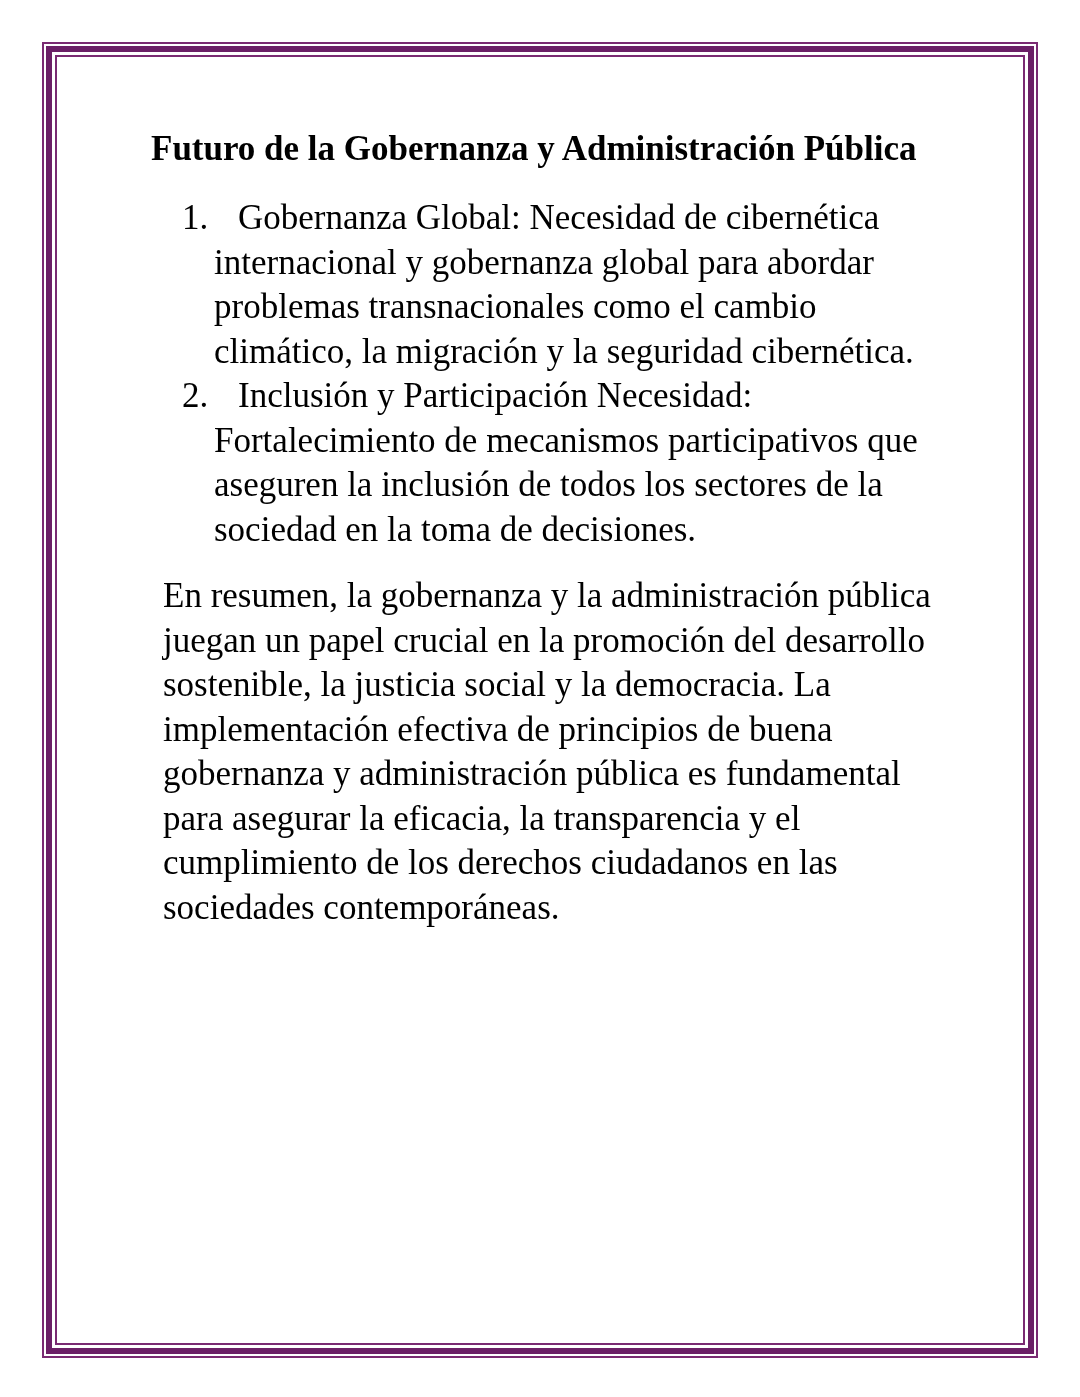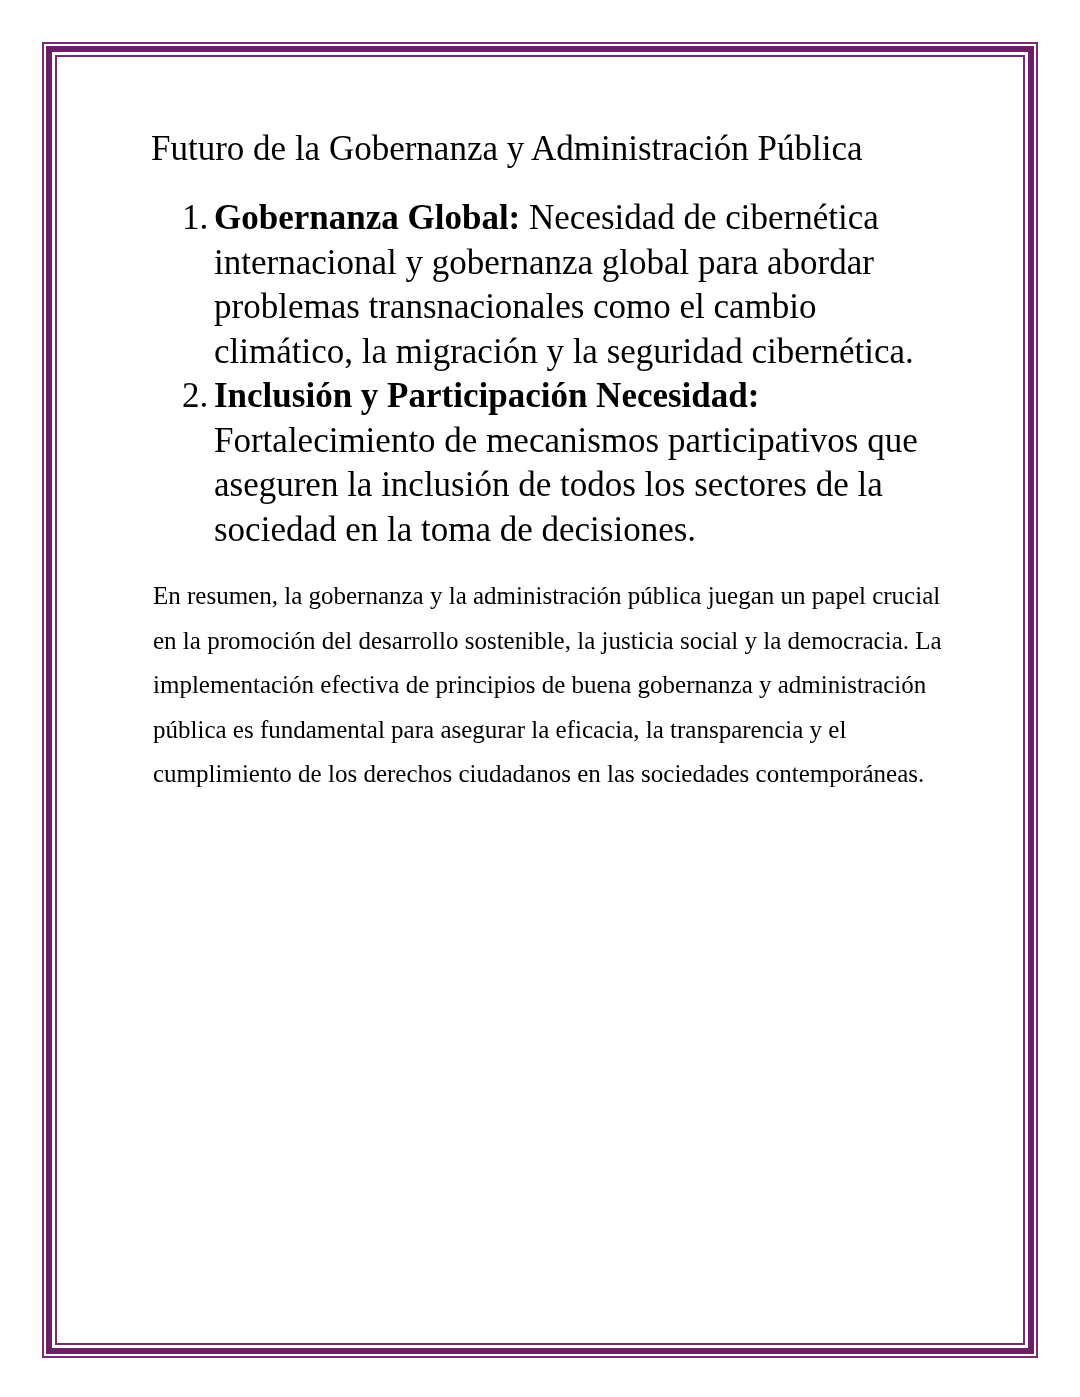--- a/index.html
+++ b/index.html
@@ -39,21 +39,21 @@
       box-sizing: border-box;
       background: #ffffff;
     }
     .content {
       position: absolute;
       left: 151px;
       top: 127px;
       width: 800px;
     }
     .title {
-      font-weight: normal;
+      font-weight: bold;
       font-size: 35px;
       line-height: 44px;
       margin: 0 0 25px 0;
     }
     ol.points {
       list-style: none;
       margin: 0 0 22px 0;
       padding: 0;
     }
     ol.points li {
@@ -61,26 +61,27 @@
       padding-left: 63px;
       font-size: 35px;
       line-height: 44.5px;
     }
     .num {
       position: absolute;
       left: 31px;
       top: 0;
     }
     .bold {
-      font-weight: bold;
+      font-weight: normal;
+      margin-left: 24px;
     }
     .summary {
-      font-size: 25px;
+      font-size: 35px;
       line-height: 44.5px;
-      margin: 2px;
+      margin: 12px;
       width: 790px;
     }
   </style>
 </head>
 <body>
 
 <div class="frame-outer">
   <div class="frame-thick">
     <div class="frame-inner"></div>
   </div>

